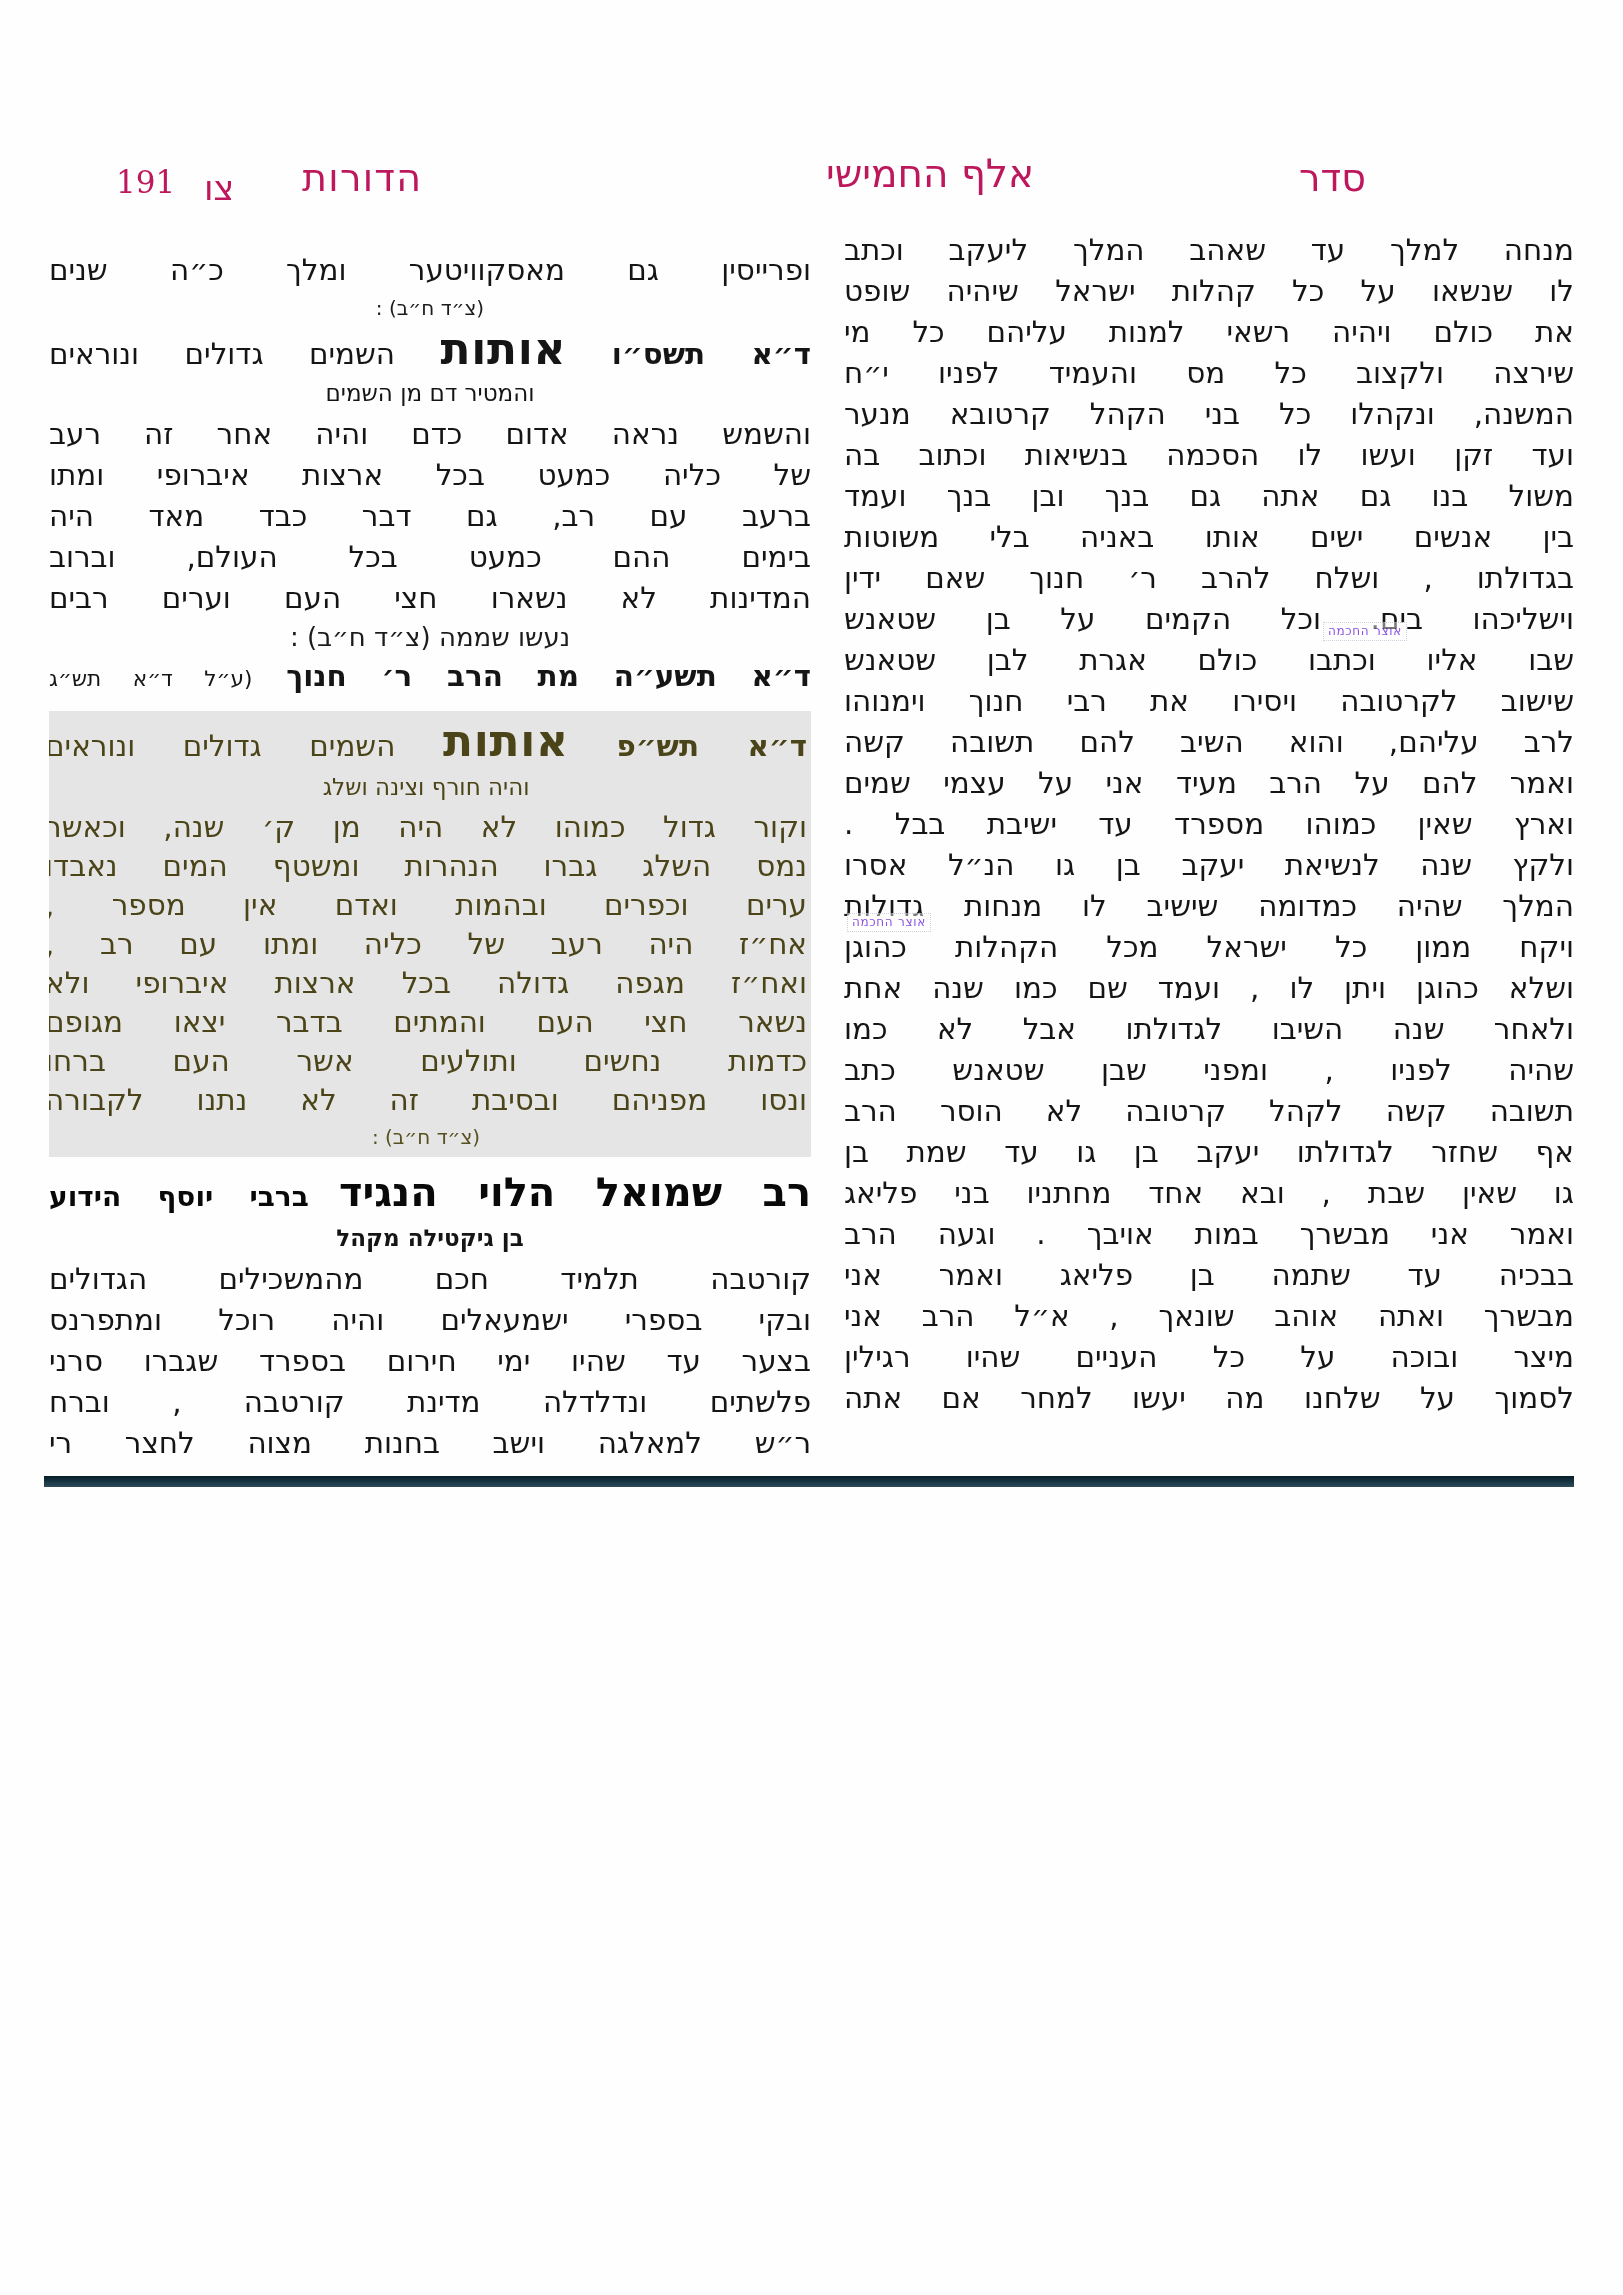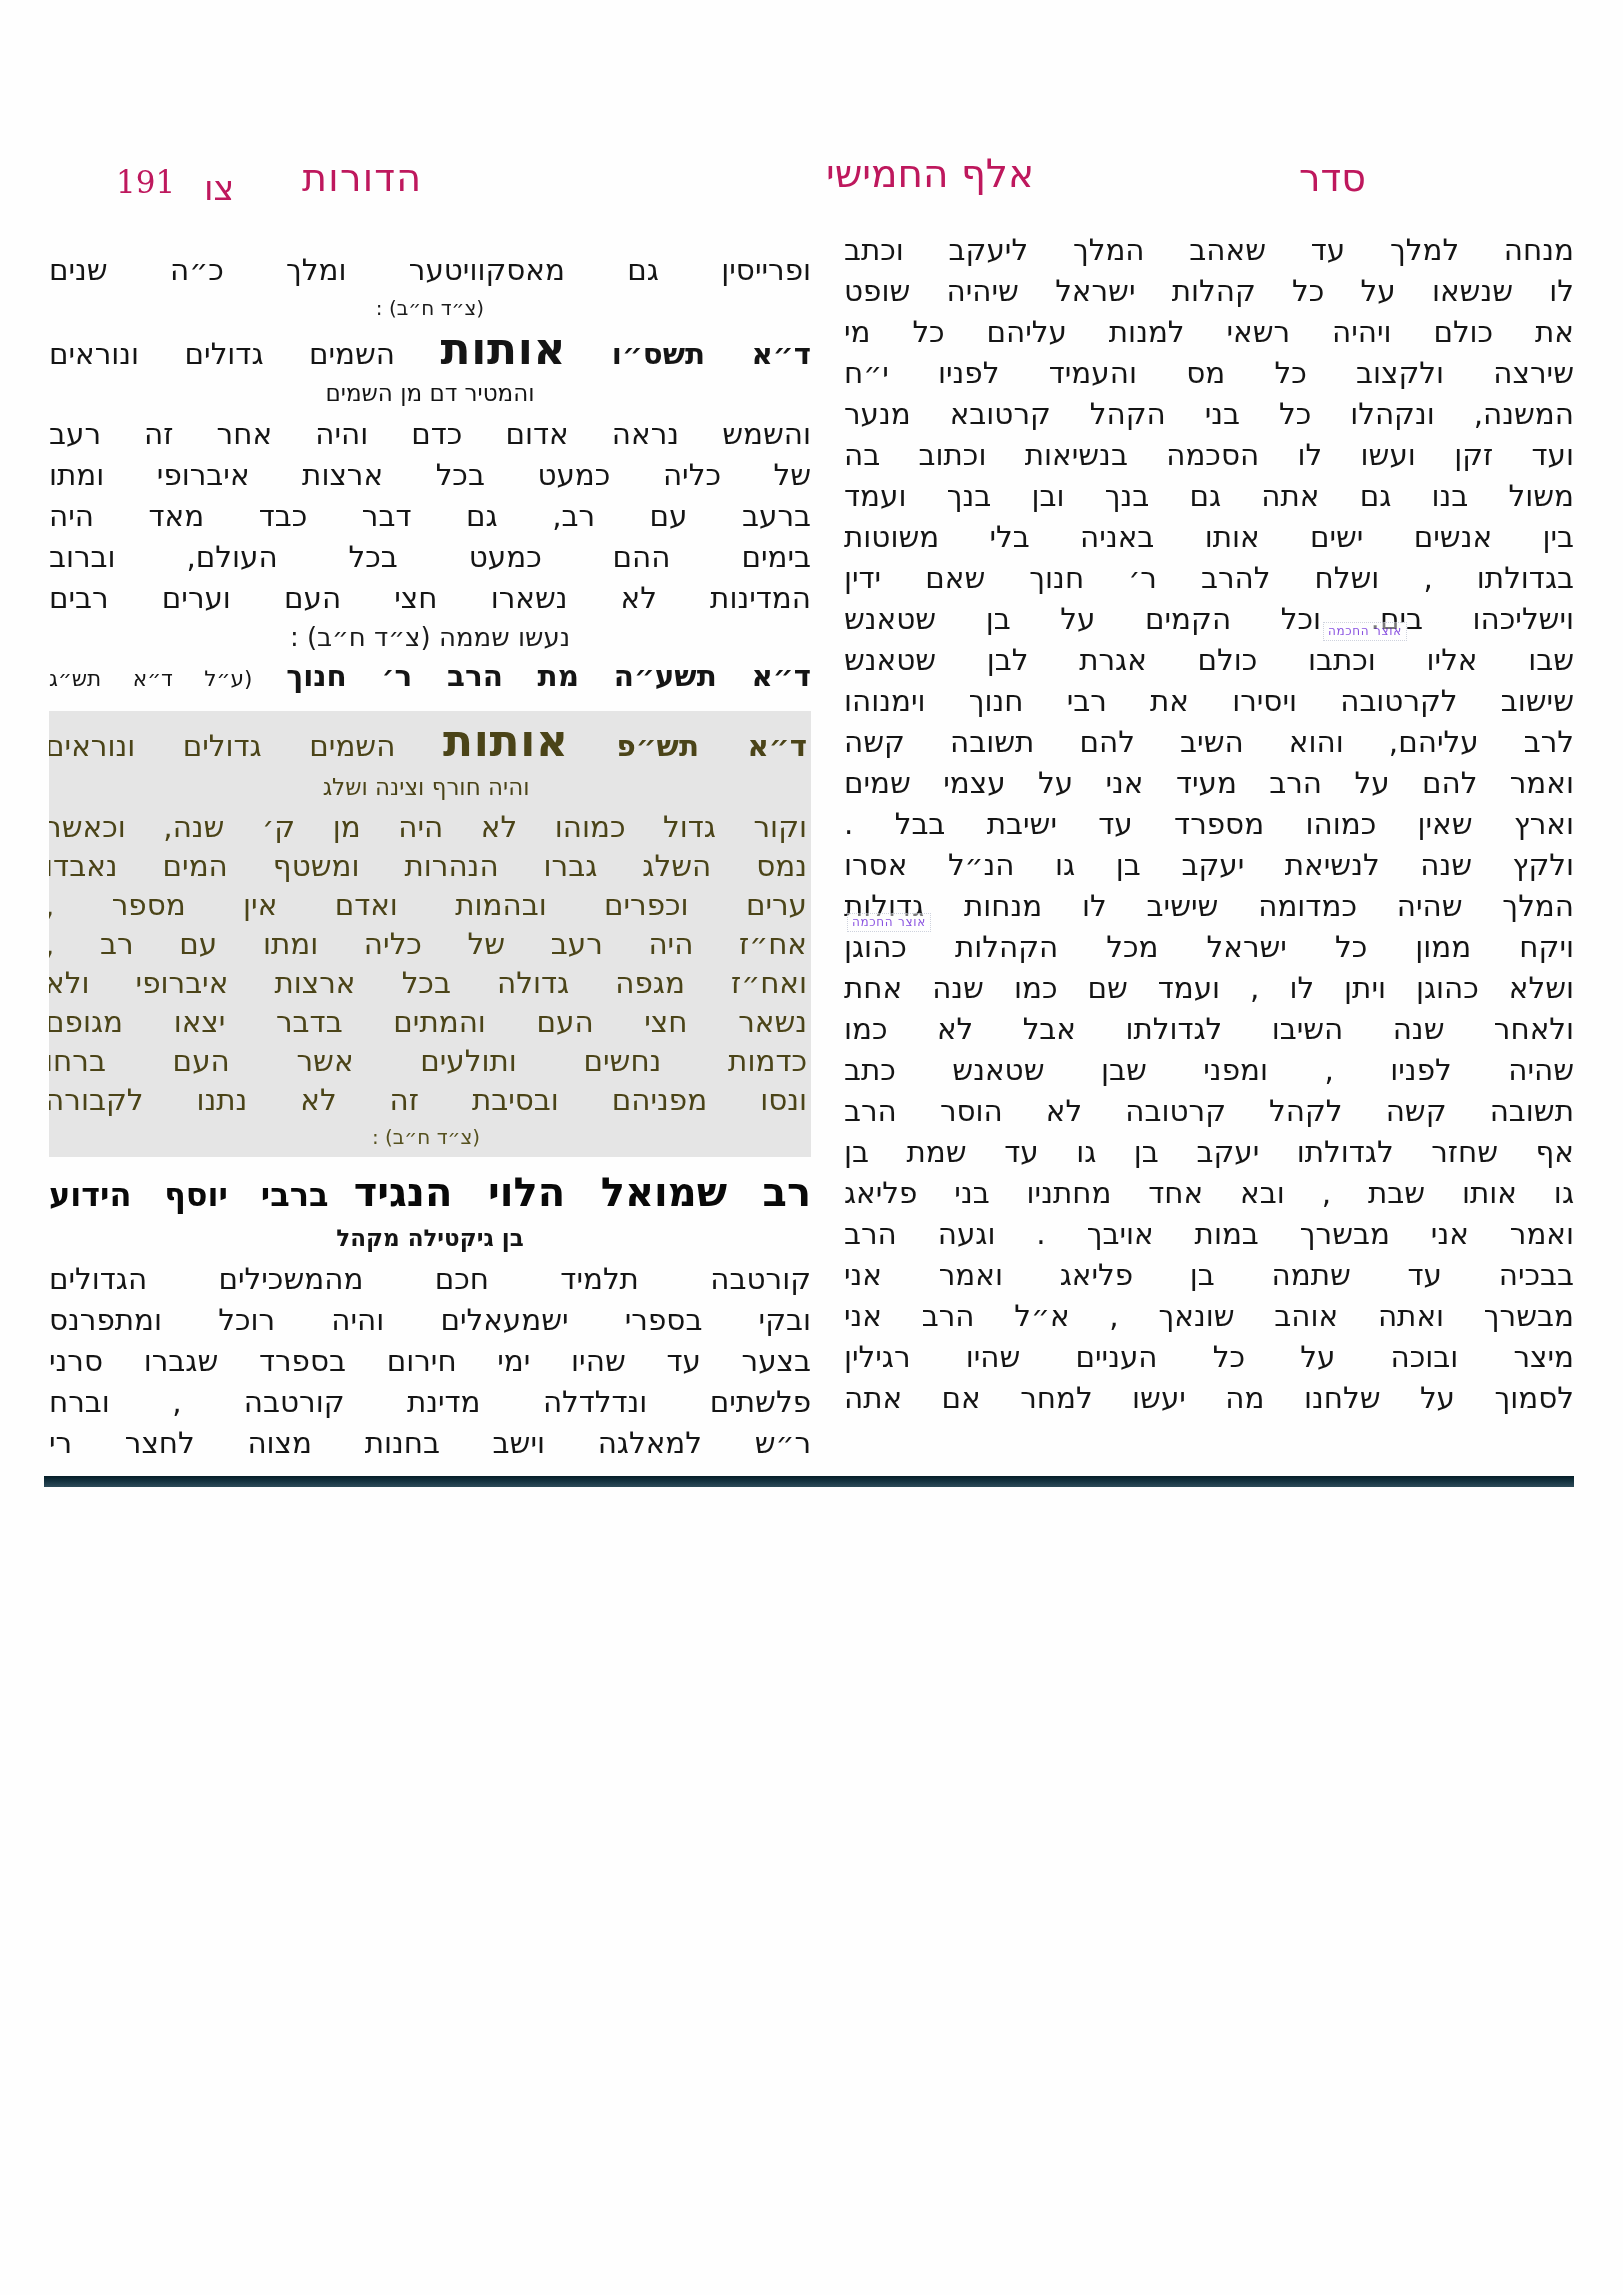--- a/index.html
+++ b/index.html
@@ -51,21 +51,21 @@
   .hl .cite{color:#56511f;height:35px;line-height:35px;}
   .hl .entry-first{height:51px;line-height:51px;}
   .hl .cline{height:42px;line-height:42px;}
 
   
   .nagid-head{
     margin-top:10.5px;font-weight:bold;white-space:nowrap;height:51px;line-height:51px;
     text-align:justify;text-align-last:justify;overflow:hidden;color:#090909;
   }
   .nagid-main{font-size:40px;}
-  .nagid-rest{font-size:32px;}
+  .nagid-rest{font-size:28px;}
 
   
   .scanbar{
     position:absolute;left:44px;top:1476px;width:1530px;height:11px;
     background:linear-gradient(180deg,#061d27 0%,#14323f 45%,#2d4b59 100%);
   }
 
   
   .wm{
     position:absolute;font-size:12px;color:#6d28d9;opacity:.8;
@@ -104,21 +104,21 @@
       <div class="jline">ואמר להם על הרב מעיד אני על עצמי שמים</div>
       <div class="jline">וארץ שאין כמוהו מספרד עד ישיבת בבל .</div>
       <div class="jline">ולקץ שנה לנשיאת יעקב בן גו הנ״ל אסרו</div>
       <div class="jline">המלך שהיה כמדומה שישיב לו מנחות גדולות</div>
       <div class="jline">ויקח ממון כל ישראל מכל הקהלות כהוגן</div>
       <div class="jline">ושלא כהוגן ויתן לו , ועמד שם כמו שנה אחת</div>
       <div class="jline">ולאחר שנה השיבו לגדולתו אבל לא כמו</div>
       <div class="jline">שהיה לפניו , ומפני שבן שטאנש כתב</div>
       <div class="jline">תשובה קשה לקהל קרטובה לא הוסר הרב</div>
       <div class="jline">אף שחזר לגדולתו יעקב בן גו עד שמת בן</div>
-      <div class="jline">גו אותו שבת , ובא אחד מחתניו בני פליאג</div>
+      <div class="jline">גו שאין שבת , ובא אחד מחתניו בני פליאג</div>
       <div class="jline">ואמר אני מבשרך במות אויבך . וגעה הרב</div>
       <div class="jline">בבכיה עד שתמה בן פליאג ואמר אני</div>
       <div class="jline">מבשרך ואתה אוהב שונאך , א״ל הרב אני</div>
       <div class="jline">מיצר ובוכה על כל העניים שהיו רגילין</div>
       <div class="jline">לסמוך על שלחנו מה יעשו למחר אם אתה</div>
     </div>
 
   <div class="col col-left">
 
     <div class="jline">ופרייסין גם מאסקוויטער ומלך כ״ה שנים</div>

